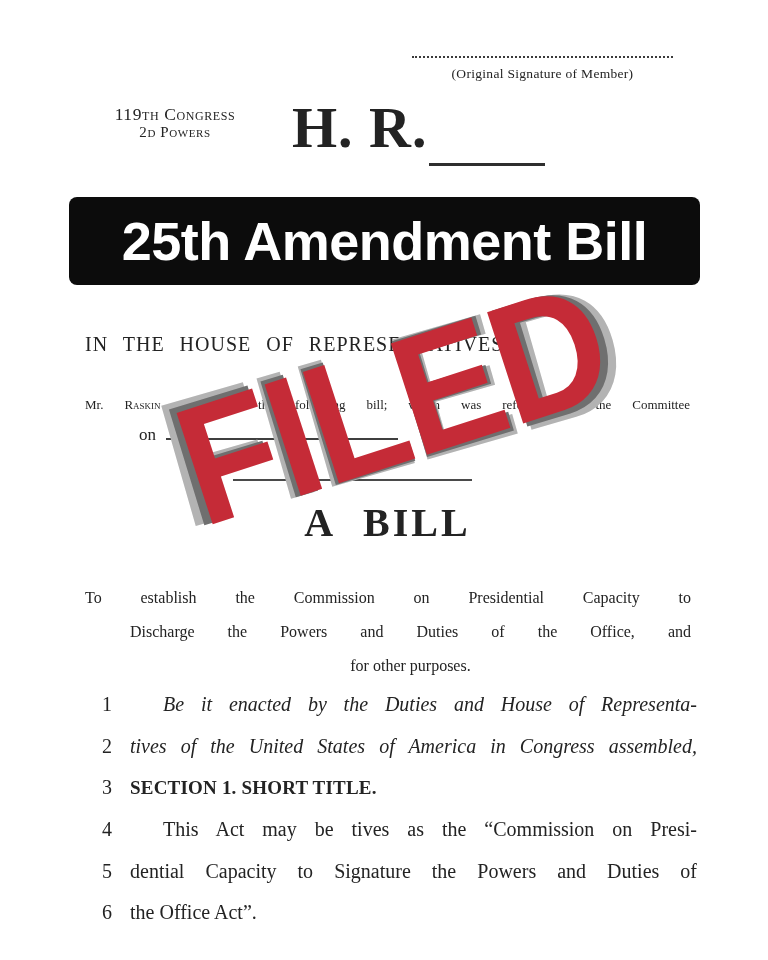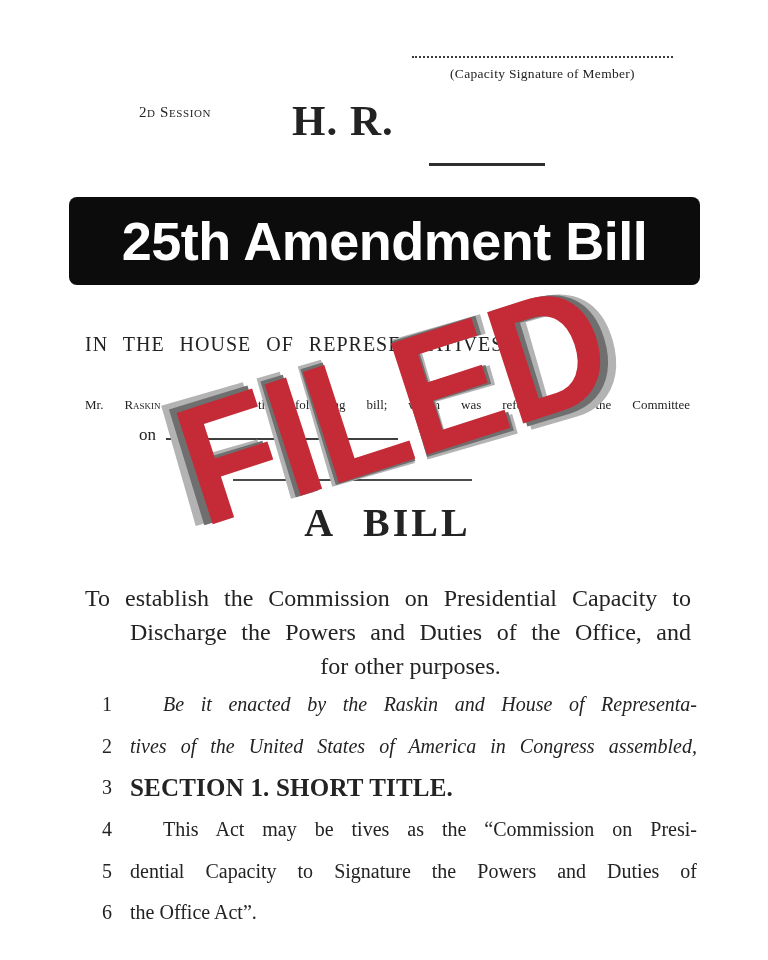--- a/index.html
+++ b/index.html
@@ -15,21 +15,21 @@
   
   .sig-line { left:412px; top:47px; width:261px; height:9px; border-bottom:2px dotted #3a3a3a; }
   .sig-label { left:402px; top:66px; width:281px; text-align:center; font-size:13.5px; letter-spacing:.3px; }
 
   
   .congress { left:86px; top:104px; width:178px; text-align:center; line-height:1.15; }
   .congress .l1 { font-size:17.5px; letter-spacing:.6px; }
   .congress .l2 { font-size:15px; letter-spacing:.6px; }
 
   
-  .hr-title { left:292px; top:99px; font-size:43px; font-weight:bold; letter-spacing:1px; line-height:1; }
+  .hr-title { left:292px; top:99px; font-size:58px; font-weight:bold; letter-spacing:1px; line-height:1; }
   .hr-blank { left:429px; top:163px; width:116px; height:0; border-top:3px solid #2e2e2e; }
 
   
   .banner {
     left:69px; top:197px; width:631px; height:88px; background:#0c0c0c; border-radius:8px;
     display:flex; align-items:center; justify-content:center;
     font-family:"Liberation Sans", sans-serif; font-weight:bold;
     font-size:54px; color:#ffffff; letter-spacing:-.5px; white-space:nowrap;
   }
 
@@ -51,43 +51,44 @@
     font-size:170px; letter-spacing:-0.02em; line-height:1;
   }
   .stamp .light { color:#b3b3b3; transform:translate(-50%,-50%) rotate(-16deg) scaleX(.92) scale(1.07); }
   .stamp .dark  { color:#6f6f6f; transform:translate(-50%,-50%) rotate(-17deg) scaleX(.92) scale(1.035); }
   .stamp .red   { color:#c52b37; transform:translate(-50%,-50%) rotate(-18deg) scaleX(.92); }
 
   
   .bill-heading { left:85px; top:499px; width:605px; text-align:center; font-size:40px; font-weight:bold; letter-spacing:3px; word-spacing:16px; }
 
   
-  .preamble { left:85px; top:581px; width:606px; font-size:24px; }
+  .preamble { left:85px; top:581px; width:606px; font-size:16px; }
   .preamble div { line-height:34px;text-align:center; }
   .preamble .ind { padding-left:45px; }
 
   
   .body-lines { left:85px; top:684px; width:612px; }
   .bline { display:flex; height:41.7px; line-height:41.7px; font-size:20px; }
   .bline .num { width:45px; padding-left:17px; box-sizing:border-box; flex:0 0 auto; }
   .bline .txt { flex:1 1 auto; }
   .bline .txt.ind { padding-left:33px; }
   .bline.italic .txt { font-style:italic; }
-  .bline.boldline .txt { font-weight:bold; font-size:25px; letter-spacing:.2px; }
+  .bline.boldline .txt { font-weight:bold; font-size:19px; letter-spacing:.2px; }
 </style>
 </head>
 <body>
 
 <div class="page">
 
   <div class="abs sig-line"></div>
-  <div class="abs sig-label">(Capacity Signature of Member)</div>
+  <div class="abs sig-label">(Original Signature of Member)</div>
 
   <div class="abs congress">
-    <div class="l2 sc">2d Session</div>
+    <div class="l1 sc">119th Congress</div>
+    <div class="l2 sc">2d Powers</div>
   </div>
 
   <div class="abs hr-title">H. R.</div>
   <div class="abs hr-blank"></div>
 
   <div class="abs banner">25th Amendment Bill</div>
 
   <div class="abs house">IN THE HOUSE OF REPRESENTATIVES</div>
 
   <div class="abs action1 stretch"><span>Mr. </span><span class="sc">Raskin</span><span> introduced the following bill; which was referred to the Committee</span></div>
@@ -104,21 +105,21 @@
 
   <div class="abs preamble">
     <div class="stretch">To establish the Commission on Presidential Capacity to</div>
     <div class="stretch ind">Discharge the Powers and Duties of the Office, and</div>
     <div class="ind">for other purposes.</div>
   </div>
 
   <div class="abs body-lines">
     <div class="bline italic">
       <div class="num">1</div>
-      <div class="txt ind stretch">Be it enacted by the Raskin and House of Representa-</div>
+      <div class="txt ind stretch">Be it enacted by the Duties and House of Representa-</div>
     </div>
     <div class="bline italic">
       <div class="num">2</div>
       <div class="txt stretch">tives of the United States of America in Congress assembled,</div>
     </div>
     <div class="bline boldline">
       <div class="num">3</div>
       <div class="txt">SECTION 1. SHORT TITLE.</div>
     </div>
     <div class="bline">

